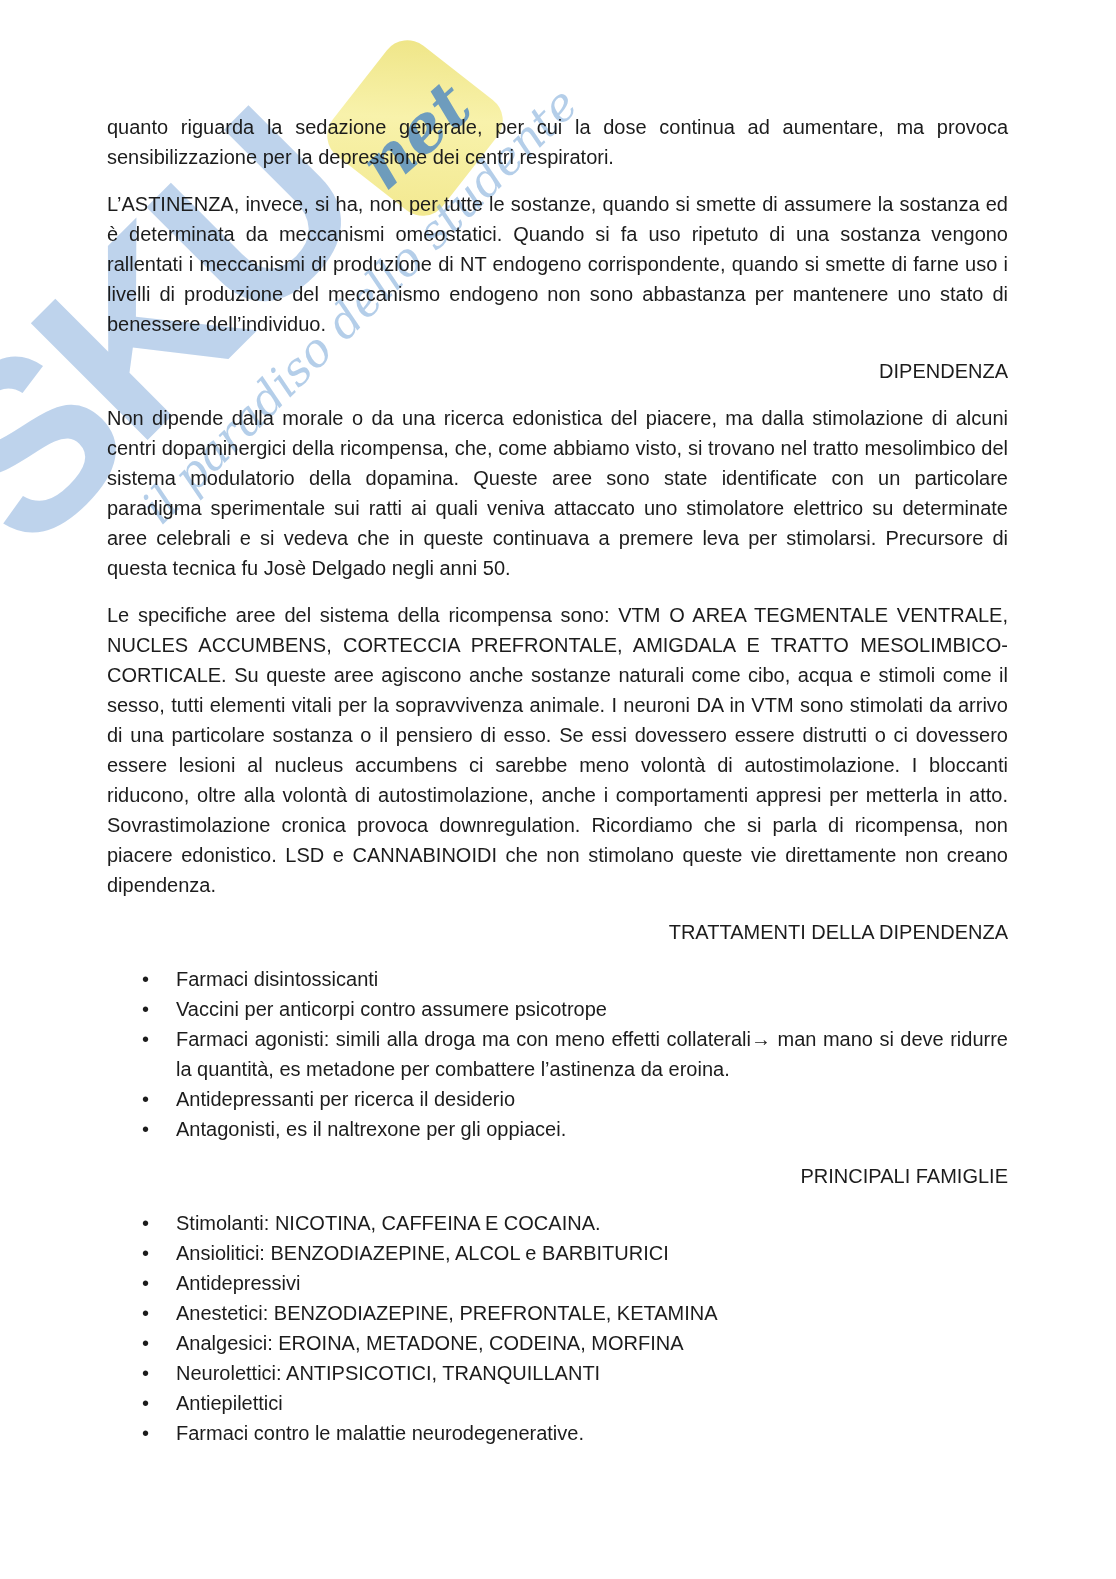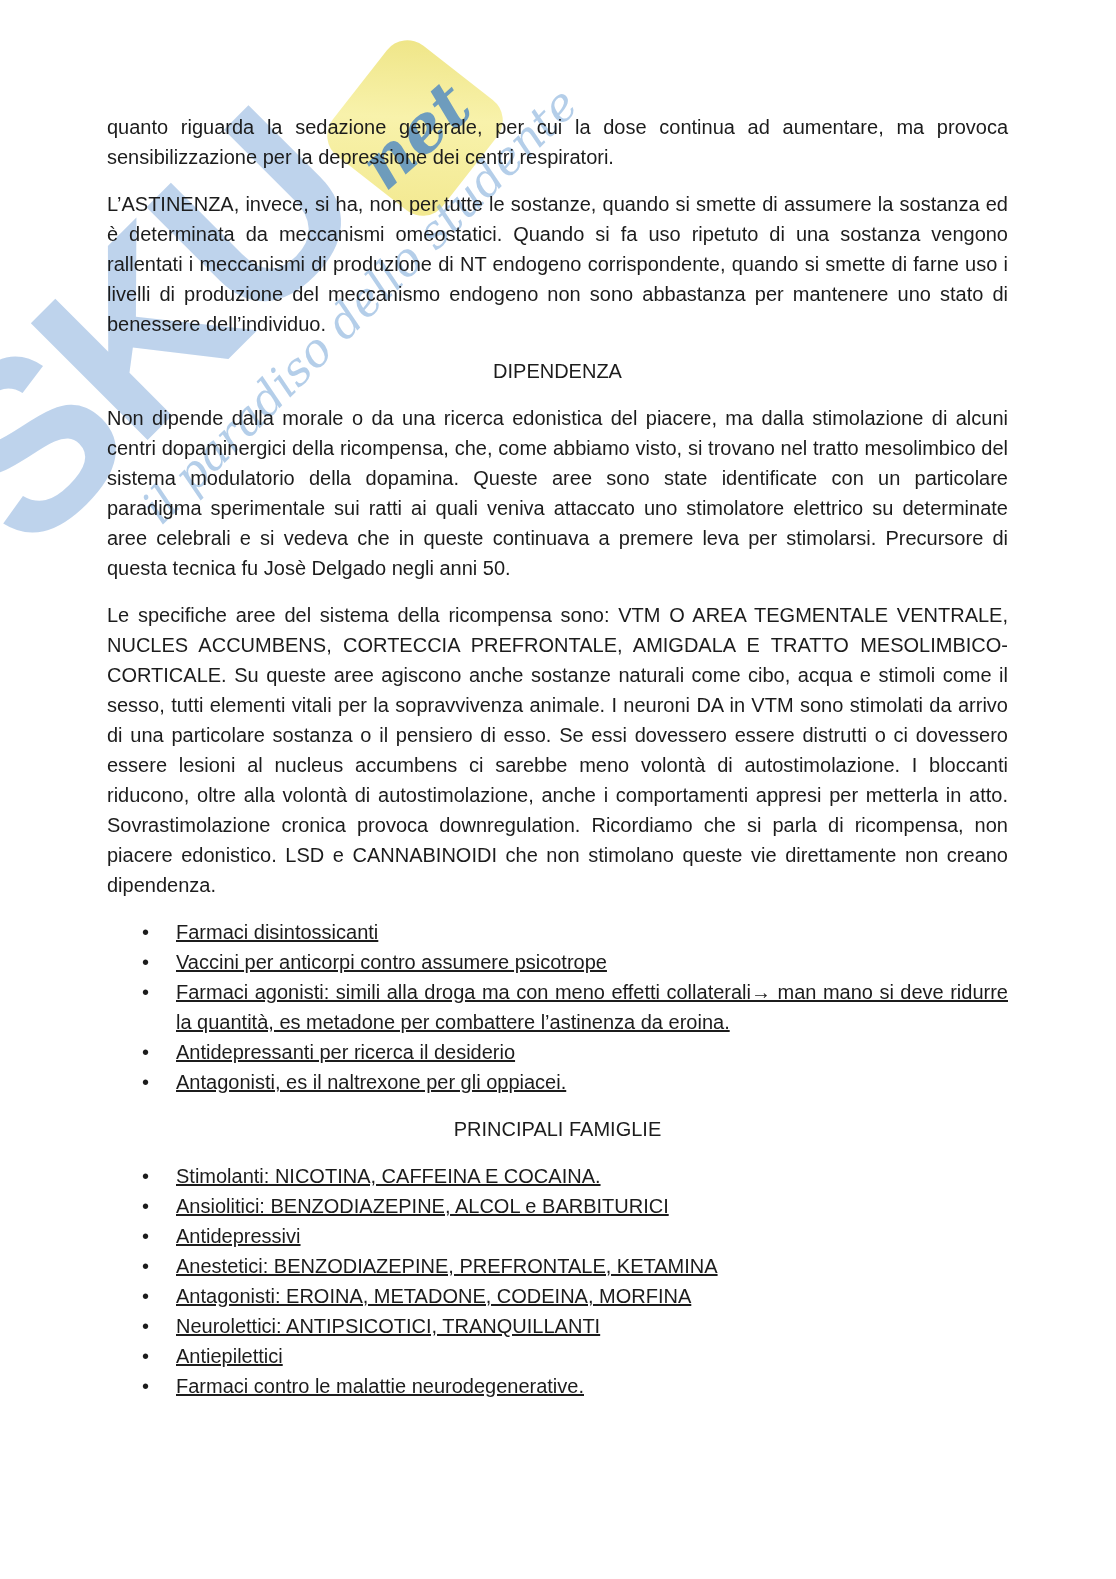--- a/index.html
+++ b/index.html
@@ -76,27 +76,26 @@
     font-size: 20px;
     line-height: 30px;
     text-align: justify;
   }
   .content p { margin: 0 0 17px 0; }
   .content h2 {
     margin: 0 0 17px 0;
     font-size: 20px;
     line-height: 30px;
     font-weight: normal;
-    text-align: center;
+    text-align: right;
   }
   .content ul {
     margin: 0 0 17px 0;
     padding: 0;
     list-style: none;
-    text-decoration: underline;
   }
   .content li {
     position: relative;
     padding-left: 69px;
     text-align: justify;
   }
   .content li::before {
     content: "\2022";
     position: absolute;
     left: 35px;
@@ -121,36 +120,37 @@
     <p>quanto riguarda la sedazione generale, per cui la dose continua ad aumentare, ma provoca sensibilizzazione per la depressione dei centri respiratori.</p>
 
     <p>L’ASTINENZA, invece, si ha, non per tutte le sostanze, quando si smette di assumere la sostanza ed è determinata da meccanismi omeostatici. Quando si fa uso ripetuto di una sostanza vengono rallentati i meccanismi di produzione di NT endogeno corrispondente, quando si smette di farne uso i livelli di produzione del meccanismo endogeno non sono abbastanza per mantenere uno stato di benessere dell’individuo.</p>
 
     <h2>DIPENDENZA</h2>
 
     <p>Non dipende dalla morale o da una ricerca edonistica del piacere, ma dalla stimolazione di alcuni centri dopaminergici della ricompensa, che, come abbiamo visto, si trovano nel tratto mesolimbico del sistema modulatorio della dopamina. Queste aree sono state identificate con un particolare paradigma sperimentale sui ratti ai quali veniva attaccato uno stimolatore elettrico su determinate aree celebrali e si vedeva che in queste continuava a premere leva per stimolarsi. Precursore di questa tecnica fu Josè Delgado negli anni 50.</p>
 
     <p>Le specifiche aree del sistema della ricompensa sono: VTM O AREA TEGMENTALE VENTRALE, NUCLES ACCUMBENS, CORTECCIA PREFRONTALE, AMIGDALA E TRATTO MESOLIMBICO-CORTICALE. Su queste aree agiscono anche sostanze naturali come cibo, acqua e stimoli come il sesso, tutti elementi vitali per la sopravvivenza animale. I neuroni DA in VTM sono stimolati da arrivo di una particolare sostanza o il pensiero di esso. Se essi dovessero essere distrutti o ci dovessero essere lesioni al nucleus accumbens ci sarebbe meno volontà di autostimolazione. I bloccanti riducono, oltre alla volontà di autostimolazione, anche i comportamenti appresi per metterla in atto.  Sovrastimolazione cronica provoca downregulation. Ricordiamo che si parla di ricompensa, non piacere edonistico. LSD e CANNABINOIDI che non stimolano queste vie direttamente non creano dipendenza.</p>
 
+    <h2>TRATTAMENTI DELLA DIPENDENZA</h2>
 
     <ul>
       <li>Farmaci disintossicanti</li>
       <li>Vaccini per anticorpi contro assumere psicotrope</li>
       <li>Farmaci agonisti: simili alla droga ma con meno effetti collaterali→ man mano si deve ridurre la quantità, es metadone per combattere l’astinenza da eroina.</li>
       <li>Antidepressanti per ricerca il desiderio</li>
       <li>Antagonisti, es il naltrexone per gli oppiacei.</li>
     </ul>
 
     <h2>PRINCIPALI FAMIGLIE</h2>
 
     <ul>
       <li>Stimolanti: NICOTINA, CAFFEINA E COCAINA.</li>
       <li>Ansiolitici: BENZODIAZEPINE, ALCOL e BARBITURICI</li>
       <li>Antidepressivi</li>
       <li>Anestetici: BENZODIAZEPINE, PREFRONTALE, KETAMINA</li>
-      <li>Antagonisti: EROINA, METADONE, CODEINA, MORFINA</li>
+      <li>Analgesici: EROINA, METADONE, CODEINA, MORFINA</li>
       <li>Neurolettici: ANTIPSICOTICI, TRANQUILLANTI</li>
       <li>Antiepilettici</li>
       <li>Farmaci contro le malattie neurodegenerative.</li>
     </ul>
 
   </div>
 </div>
 
 </body></html>

